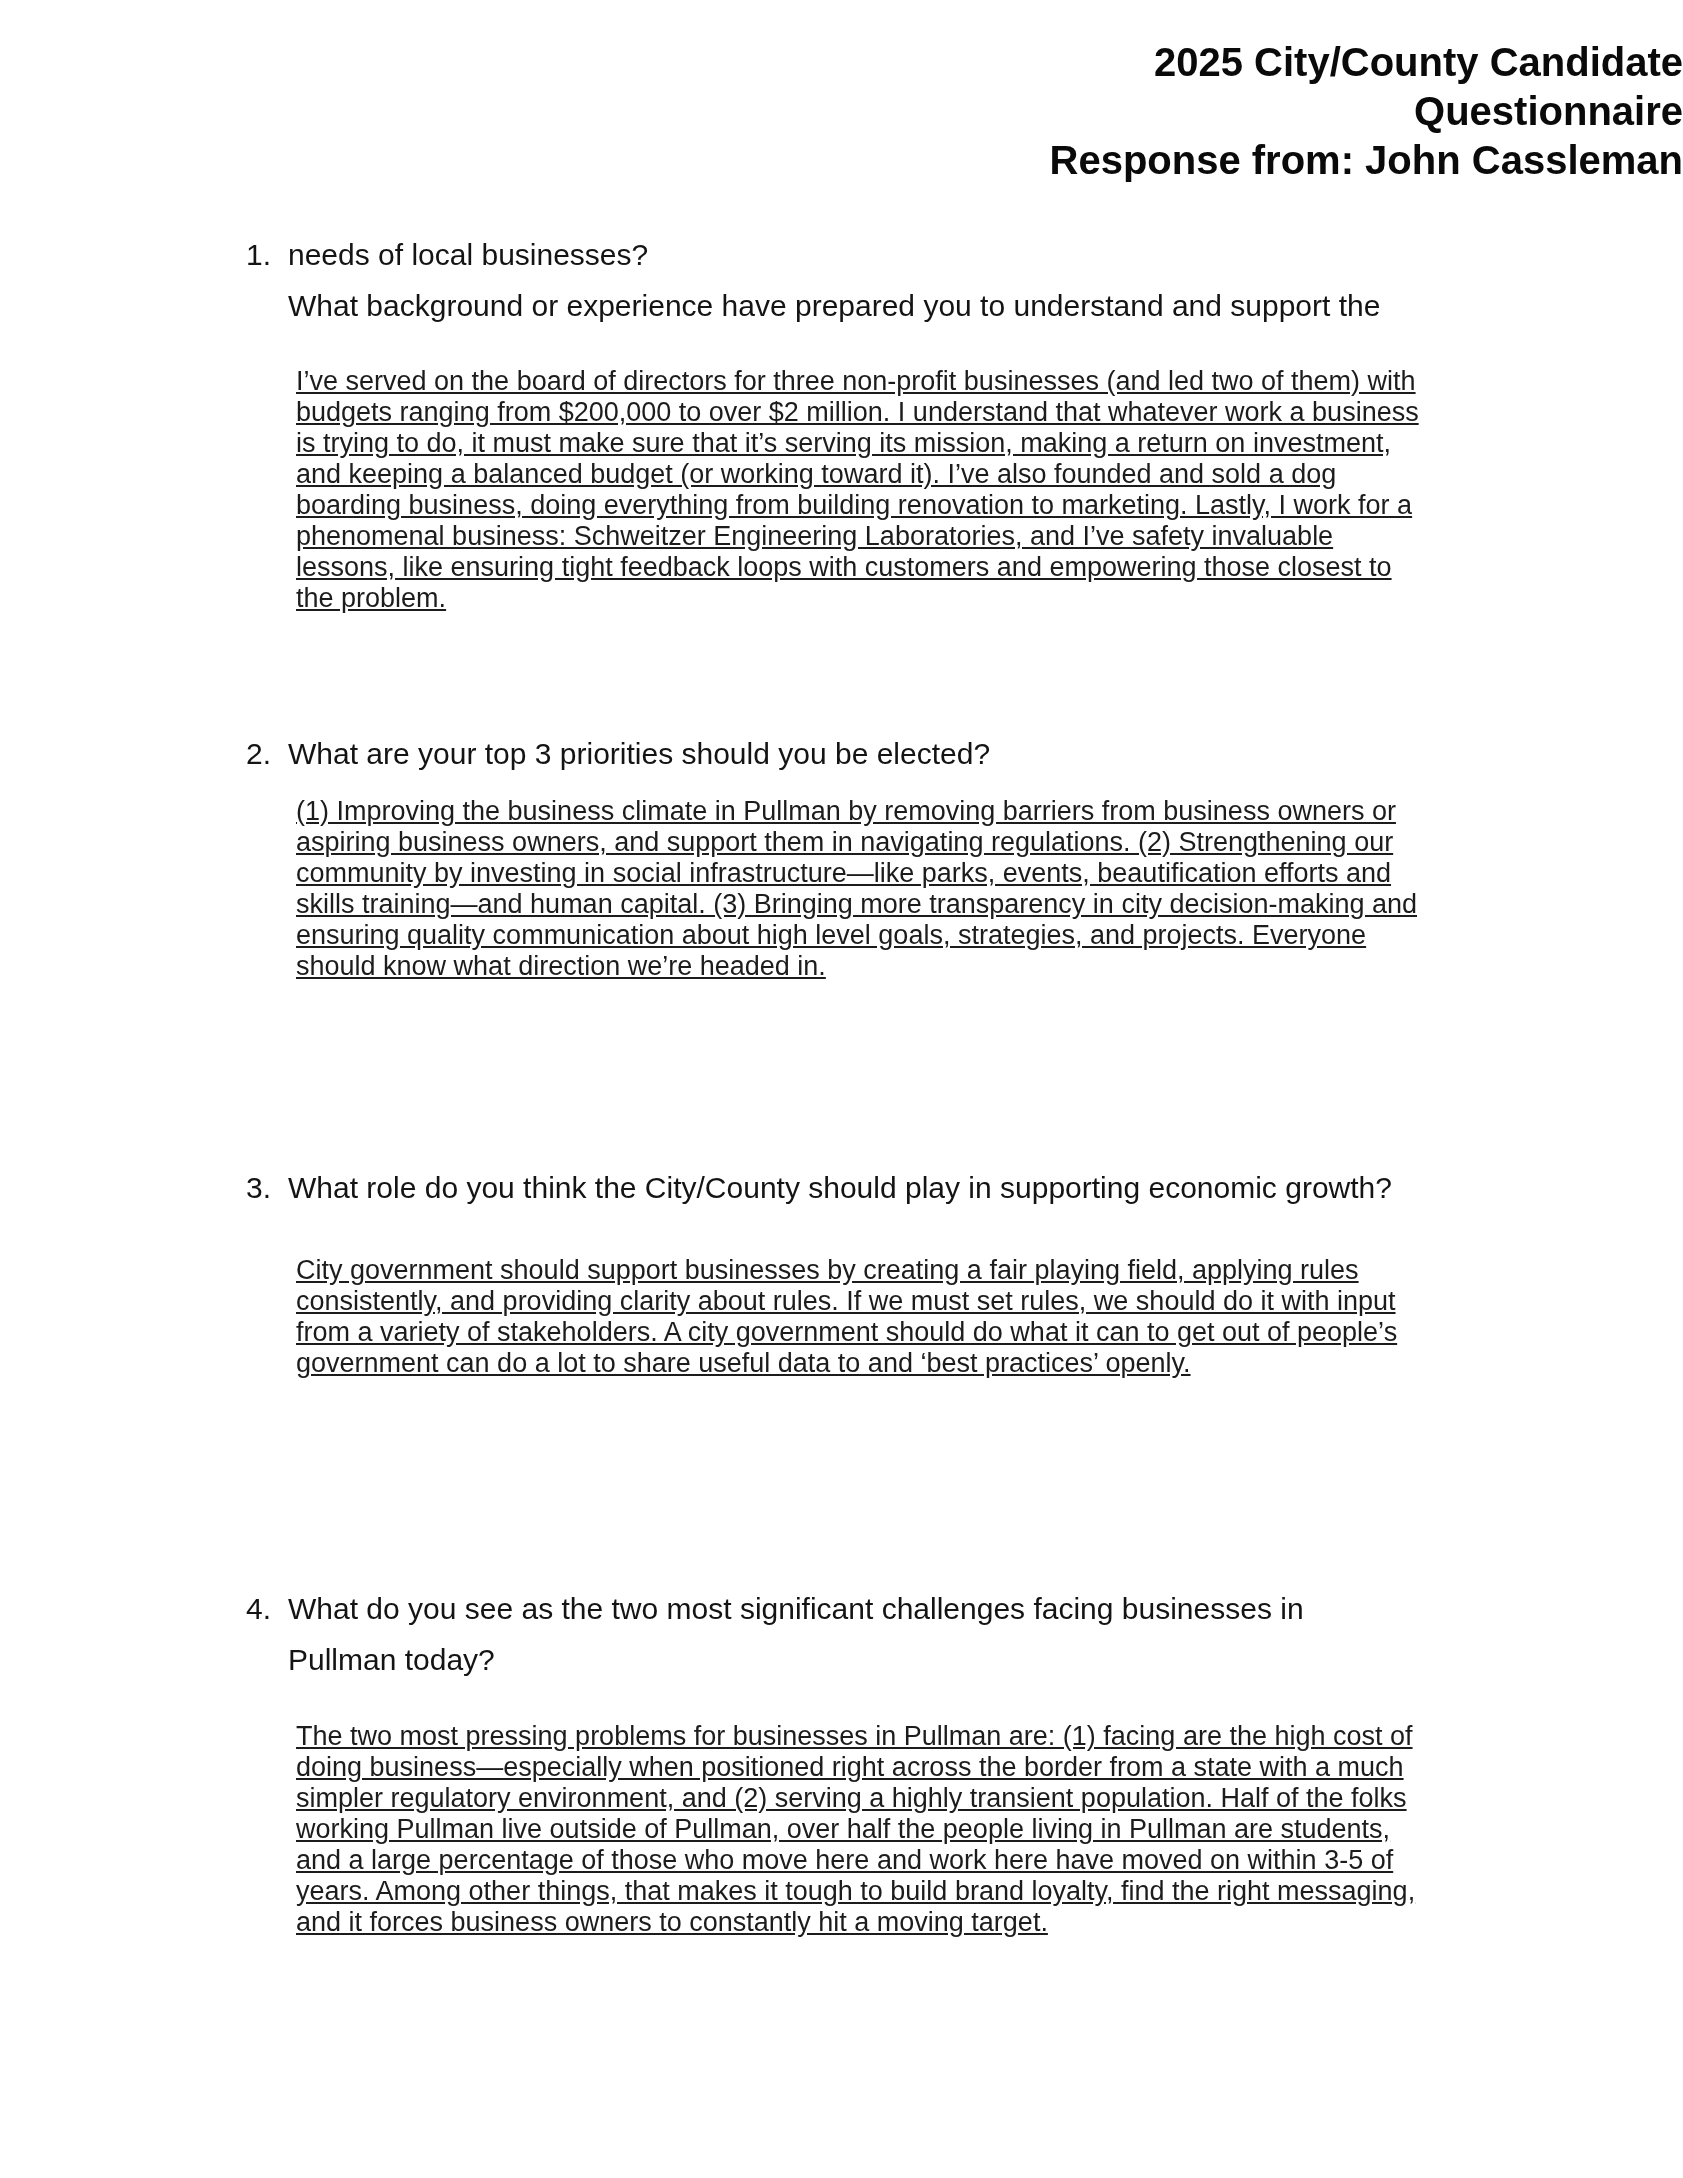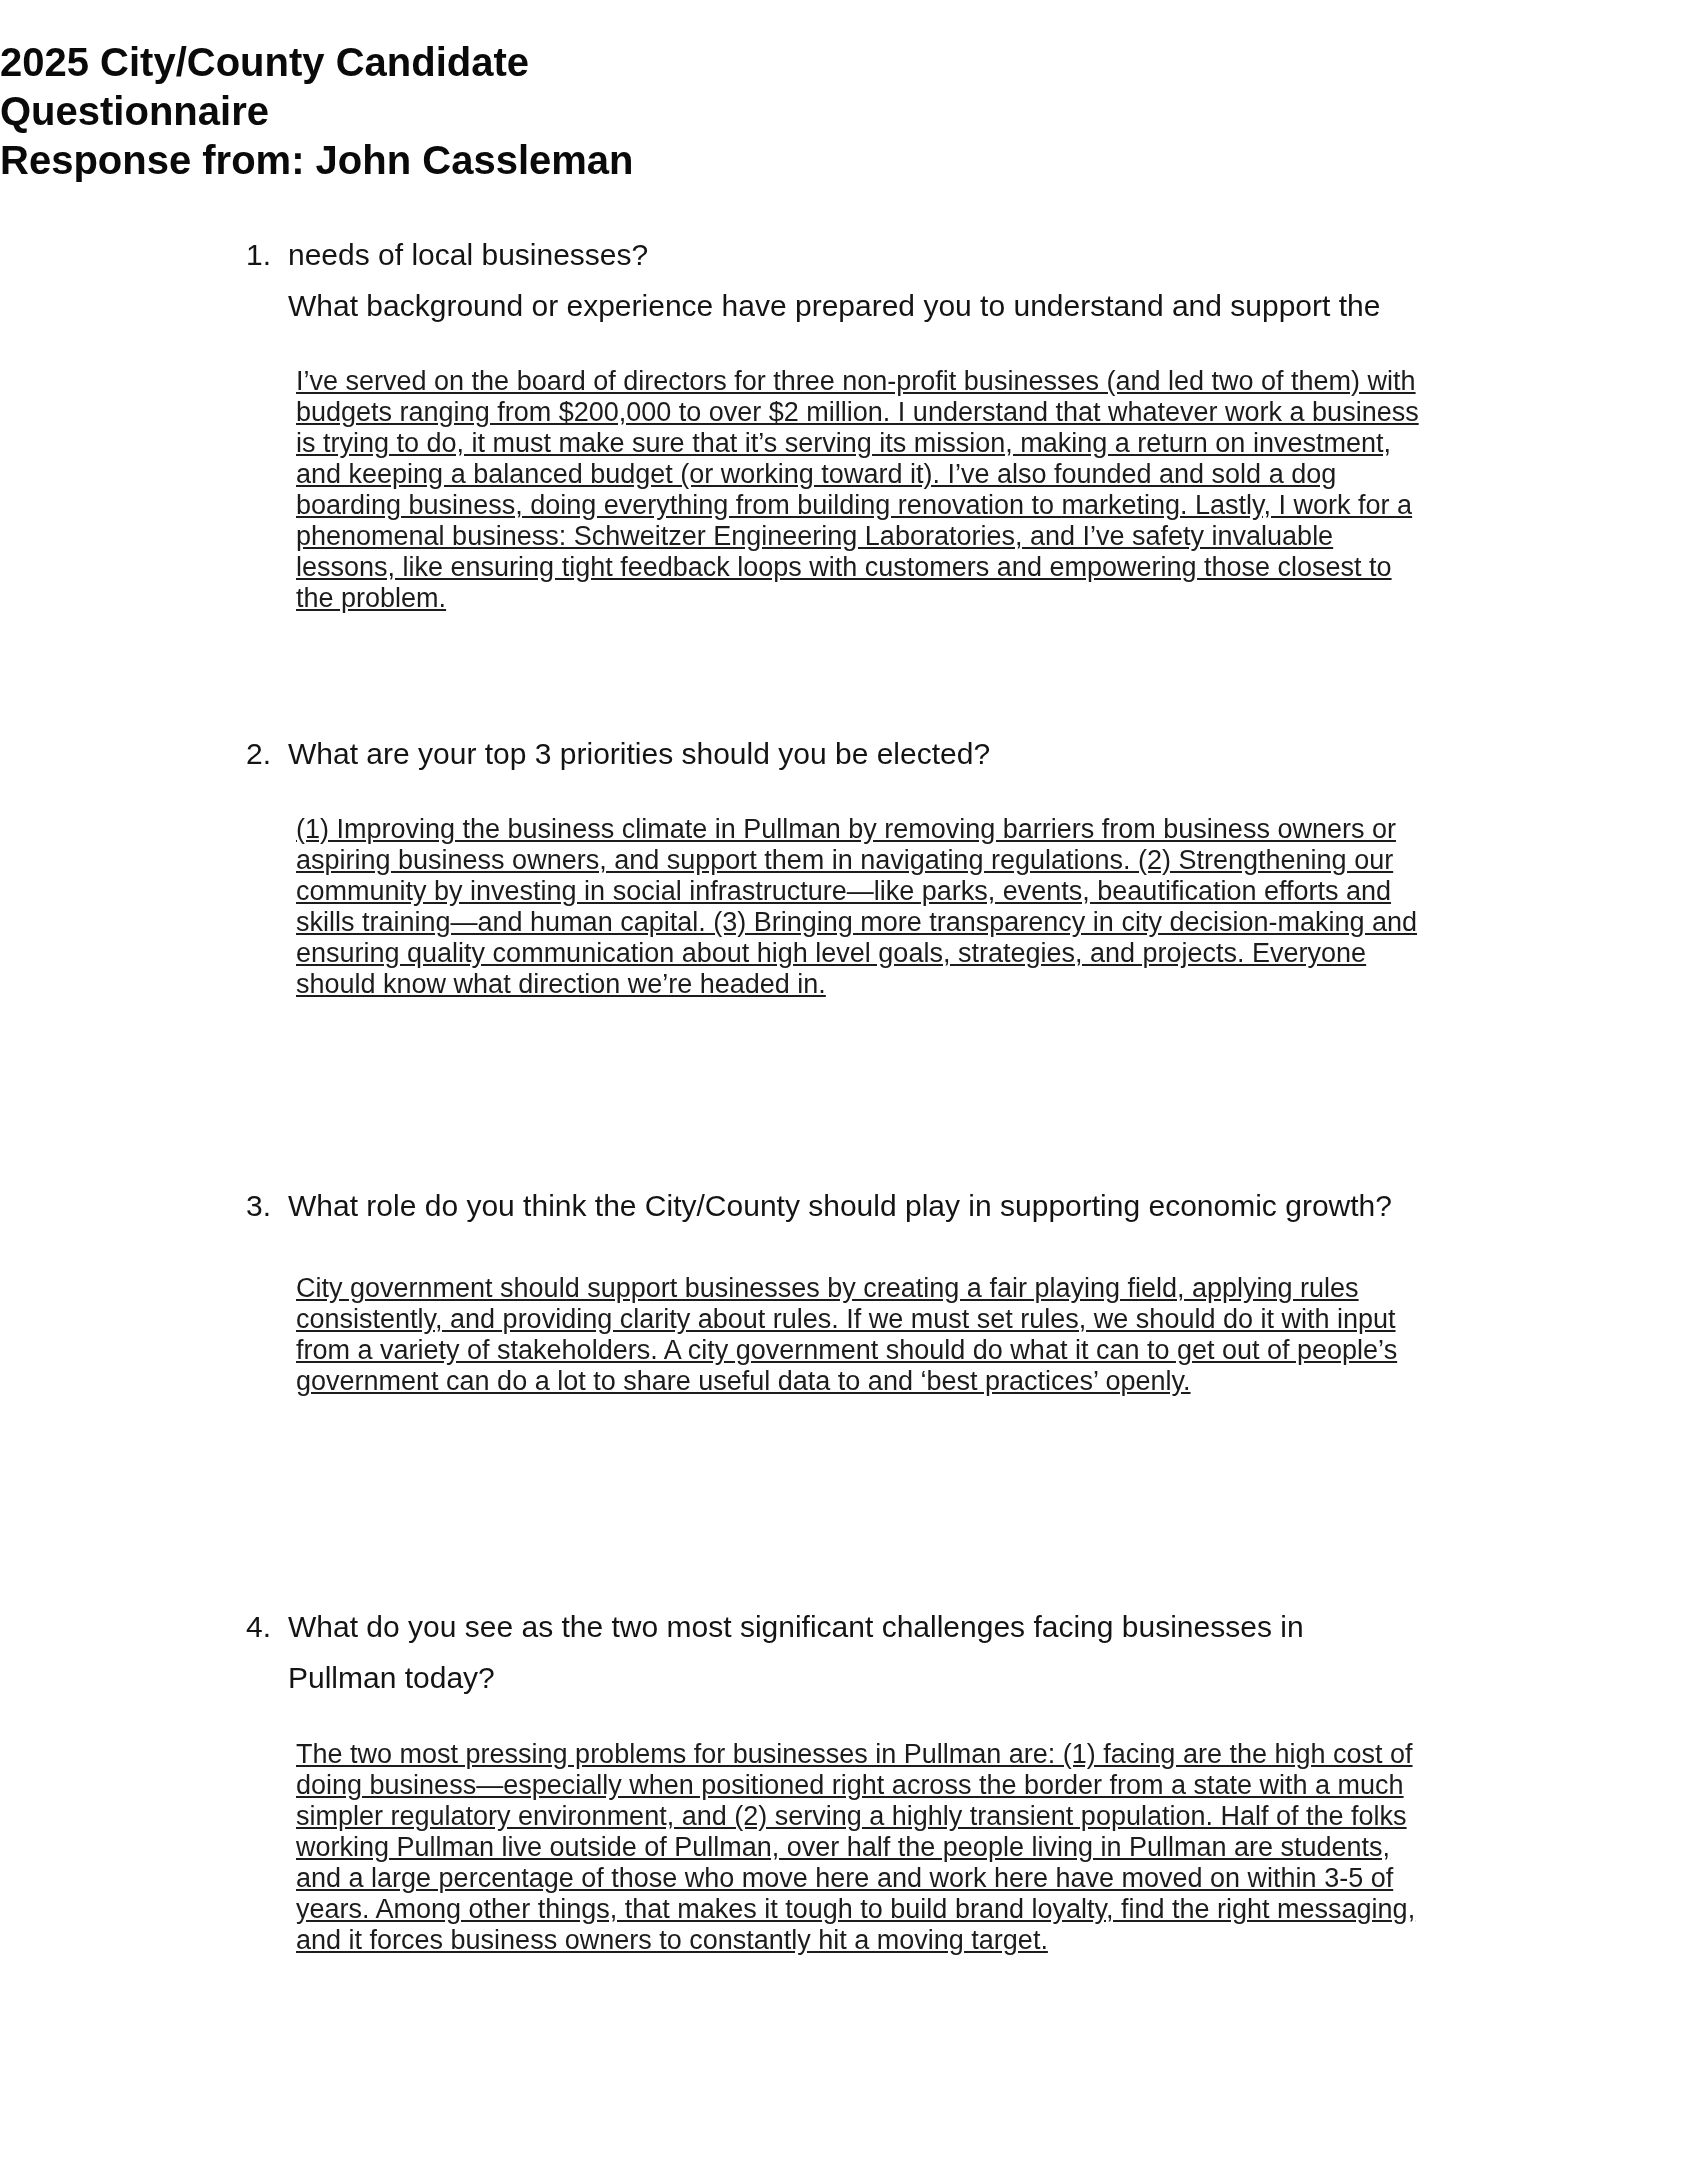--- a/index.html
+++ b/index.html
@@ -11,21 +11,21 @@
     position: relative;
     width: 1683px;
     height: 2178px;
     background: #ffffff;
     font-family: "Liberation Sans", sans-serif;
     color: #1c1c1c;
     overflow: hidden;
   }
   .doc-title {
     padding-top: 38px;
-    text-align: left;
+    text-align: right;
     font-size: 40px;
     line-height: 49px;
     font-weight: 700;
     color: #0a0a0a;
   }
   .content {
     margin-left: 246px;
     width: 1287px;
   }
   .question {
@@ -47,21 +47,21 @@
     font-size: 27px;
     line-height: 31px;
     color: #1c1c1c;
     text-decoration: underline;
   }
   .t-line { white-space: pre-wrap; }
   .t-line:empty { display: none; }
   #q1 { margin-top: 44px; }
   #a1 { margin-top: 35px; }
   #q2 { margin-top: 114px; }
-  #a2 { margin-top: 35px; }
+  #a2 { margin-top: 17px; }
   #q3 { margin-top: 180px; }
   #a3 { margin-top: 42px; }
   #q4 { margin-top: 204px; }
   #a4 { margin-top: 36px; }
 </style>
 </head>
 <body>
 
 <div class="page">
 

